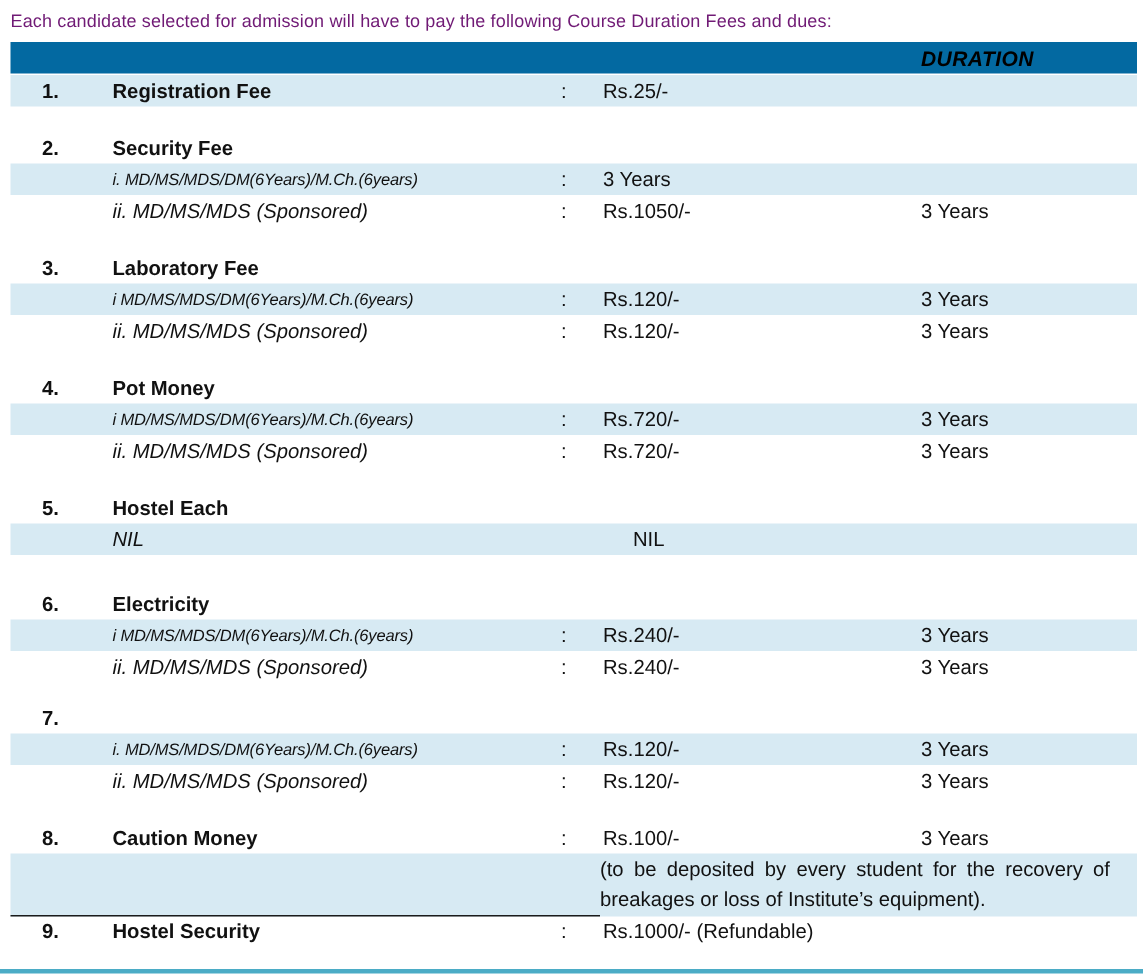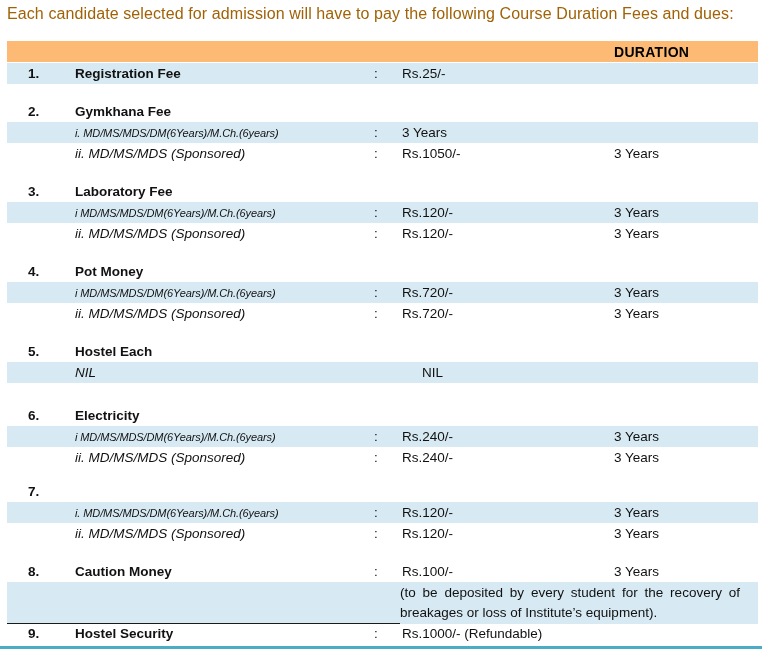--- a/index.html
+++ b/index.html
@@ -5,40 +5,40 @@
   * { margin: 0; padding: 0; box-sizing: border-box; }
   html, body { background: #ffffff; }
   body {
     width: 764px; height: 650px; overflow: hidden;
     font-family: "Liberation Sans", "DejaVu Sans", sans-serif;
     color: #111111;
   }
   .page { width: 764px; height: 650px; position: relative; }
   .intro {
     padding: 5px 2px 0 7px;
-    font-size: 16px; line-height: 18px; letter-spacing: 0.1px;
-    margin-bottom: 18px; color: #a16207;
+    font-size: 12px; line-height: 18px; letter-spacing: 0.1px;
+    margin-bottom: 5px; color: #701a75;
   }
   .fee-table { margin-left: 7px; width: 751px; }
   .row {
     display: grid;
     grid-template-columns: 68px 298px 27px 212px 1fr;
     height: 21px; align-items: center;
     font-size: 13.5px; line-height: 20px;
   }
   .cell { overflow: visible; white-space: nowrap; }
   .c-num { padding-left: 21px; font-weight: bold; }
   .c-name { font-weight: bold; }
   .c-name.plain { font-weight: normal; font-style: italic; }
   .c-name.small { font-size: 11px; letter-spacing: -0.1px; }
   .c-colon { text-align: left; padding-left: 1px; }
   .c-value { padding-left: 2px; }
   .c-value.indented { padding-left: 22px; }
   .c-dur { padding-left: 2px; }
-  .header-row { background: #fdba74; margin-bottom: 1px; }
+  .header-row { background: #0369a1; margin-bottom: 1px; font-style: italic; }
   .header-row .c-dur { font-weight: bold; color: #000; letter-spacing: 0.3px; font-size: 14px; }
   .shaded { background: #D7EAF3; }
   .sec { margin-top: 17px; }
   .sec.mt-lg { margin-top: 22px; }
   .sec.mt-sm { margin-top: 13px; }
   .note-row { height: auto; align-items: start; padding: 1px 0; }
   .note {
     grid-column: 4 / 6;
     white-space: normal; text-align: justify;
     font-size: 13.5px; line-height: 20px;
@@ -75,21 +75,21 @@
       <div class="cell c-num">1.</div>
       <div class="cell c-name">Registration Fee</div>
       <div class="cell c-colon">:</div>
       <div class="cell c-value">Rs.25/-</div>
       <div class="cell c-dur"></div>
     </div>
 
     <div class="sec">
       <div class="row">
         <div class="cell c-num">2.</div>
-        <div class="cell c-name">Gymkhana Fee</div>
+        <div class="cell c-name">Security Fee</div>
         <div class="cell c-colon"></div>
         <div class="cell c-value"></div>
         <div class="cell c-dur"></div>
       </div>
       <div class="row shaded">
         <div class="cell c-num"></div>
         <div class="cell c-name plain small">i. MD/MS/MDS/DM(6Years)/M.Ch.(6years)</div>
         <div class="cell c-colon">:</div>
         <div class="cell c-dur">3 Years</div>
       </div>

